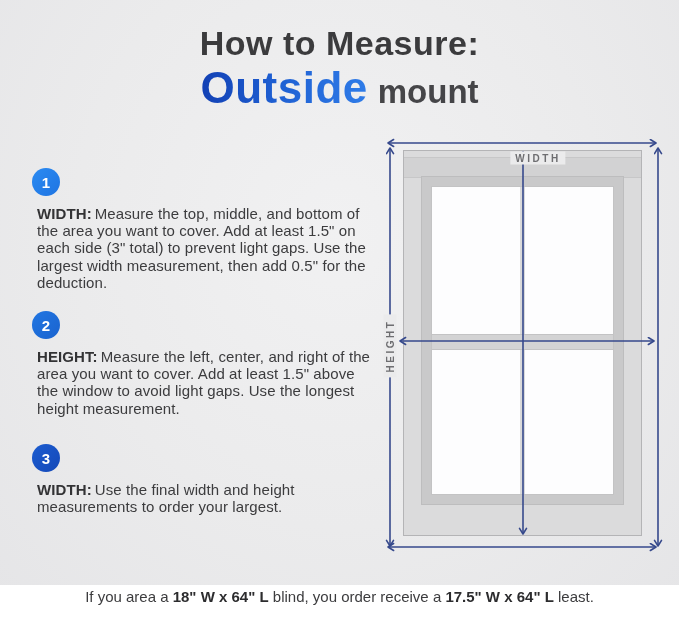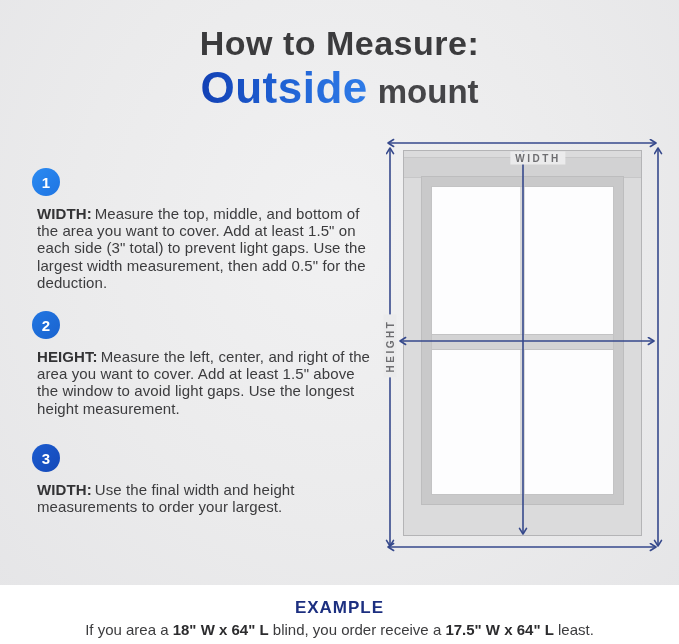--- a/index.html
+++ b/index.html
@@ -141,17 +141,16 @@
 
     <line x1="523" y1="152" x2="523" y2="534" stroke="#36498c" stroke-width="1.6" marker-start="url(#chev)" marker-end="url(#chev)"></line>
 
     <line x1="400" y1="341" x2="654" y2="341" stroke="#36498c" stroke-width="1.6" marker-start="url(#chev)" marker-end="url(#chev)"></line>
   </svg>
 
   <div class="dim-label dim-label-width">WIDTH</div>
   <div class="dim-label dim-label-height">HEIGHT</div>
 
   <div class="example-band">
-    <div class="example-heading">EXAMPLE</div>
     <div class="example-sentence"><span>If you area a </span><span class="seg-bold">18" W x 64" L</span><span> blind, you order receive a </span><span class="seg-bold">17.5" W x 64" L</span><span> least.</span></div>
   </div>
 
 </div>
 
 </body></html>

